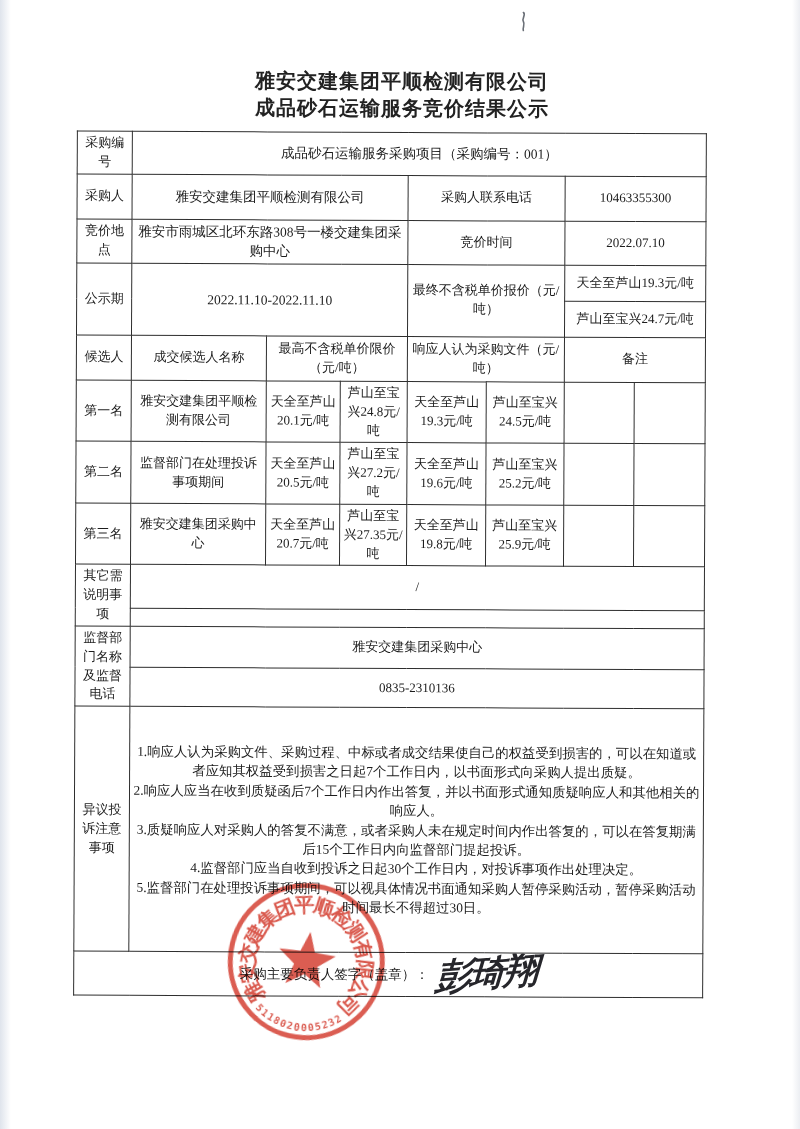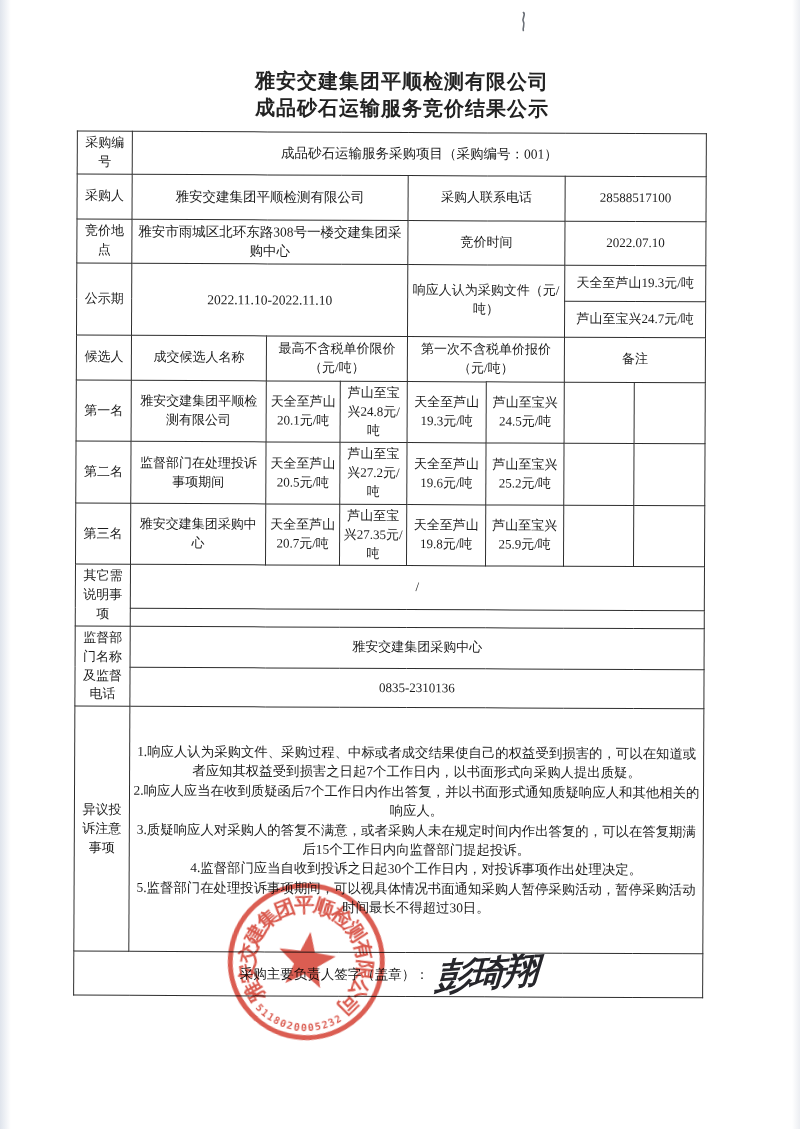--- a/index.html
+++ b/index.html
@@ -109,45 +109,45 @@
     <tbody>
         <tr style="height:37px">
       <td class="lbl">采购编号</td>
       <td colspan="7" class="left val-name">成品砂石运输服务采购项目（采购编号：001）</td>
     </tr>
 
     <tr style="height:45px">
       <td class="lbl">采购人</td>
       <td colspan="3" class="left val-name">雅安交建集团平顺检测有限公司</td>
       <td colspan="2">采购人联系电话</td>
-      <td colspan="2">28588517100</td>
+      <td colspan="2">10463355300</td>
     </tr>
 
     <tr style="height:44px">
       <td class="lbl">竞价地点</td>
       <td colspan="3" class="left val-name">雅安市雨城区北环东路308号一楼交建集团采购中心</td>
       <td colspan="2">竞价时间</td>
       <td colspan="2">2022.07.10</td>
     </tr>
 
     <tr style="height:36px">
       <td rowspan="2" class="lbl">公示期</td>
       <td rowspan="2" colspan="3" class="left val-name">2022.11.10-2022.11.10</td>
-      <td rowspan="2" colspan="2">响应人认为采购文件（元/吨）</td>
+      <td rowspan="2" colspan="2">最终不含税单价报价（元/吨）</td>
       <td colspan="2">天全至芦山19.3元/吨</td>
     </tr>
     <tr style="height:36px">
       <td colspan="2">芦山至宝兴24.7元/吨</td>
     </tr>
 
     <tr style="height:45px">
       <td class="lbl">候选人</td>
       <td>成交候选人名称</td>
       <td colspan="2">最高不含税单价限价（元/吨）</td>
-      <td colspan="2">第一次不含税单价报价（元/吨）</td>
+      <td colspan="2">响应人认为采购文件（元/吨）</td>
       <td colspan="2">备注</td>
     </tr>
 
     <tr style="height:60px">
       <td>第一名</td>
       <td>雅安交建集团平顺检测有限公司</td>
       <td>天全至芦山20.1元/吨</td>
       <td>芦山至宝兴24.8元/吨</td>
       <td>天全至芦山19.3元/吨</td>
       <td>芦山至宝兴24.5元/吨</td>

